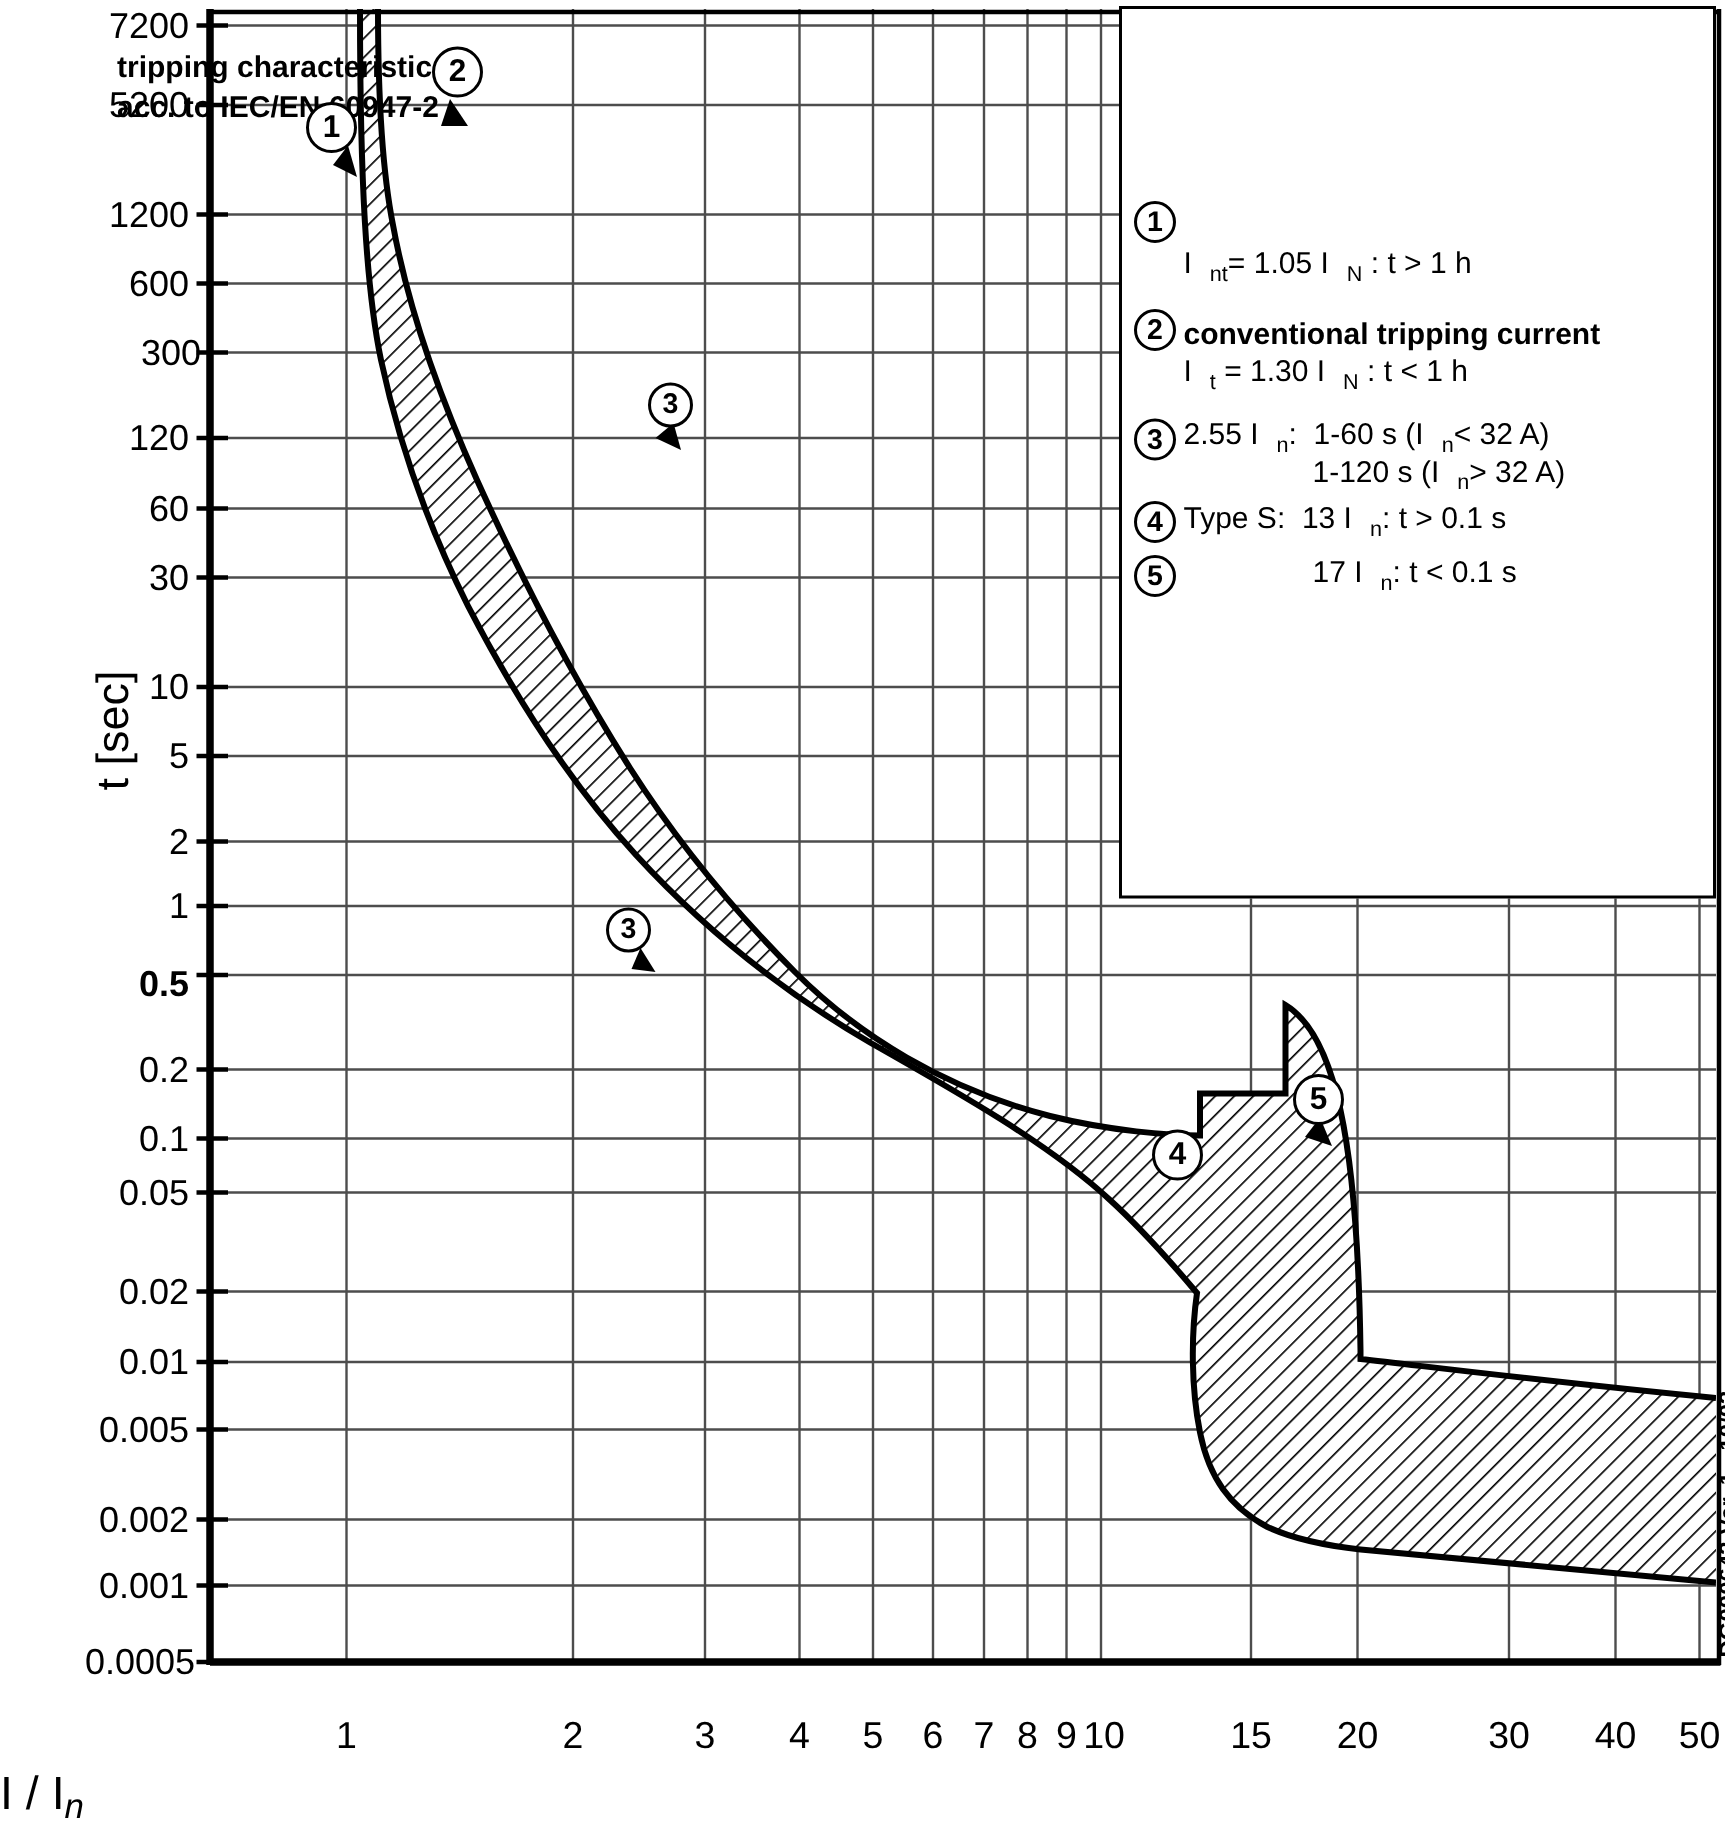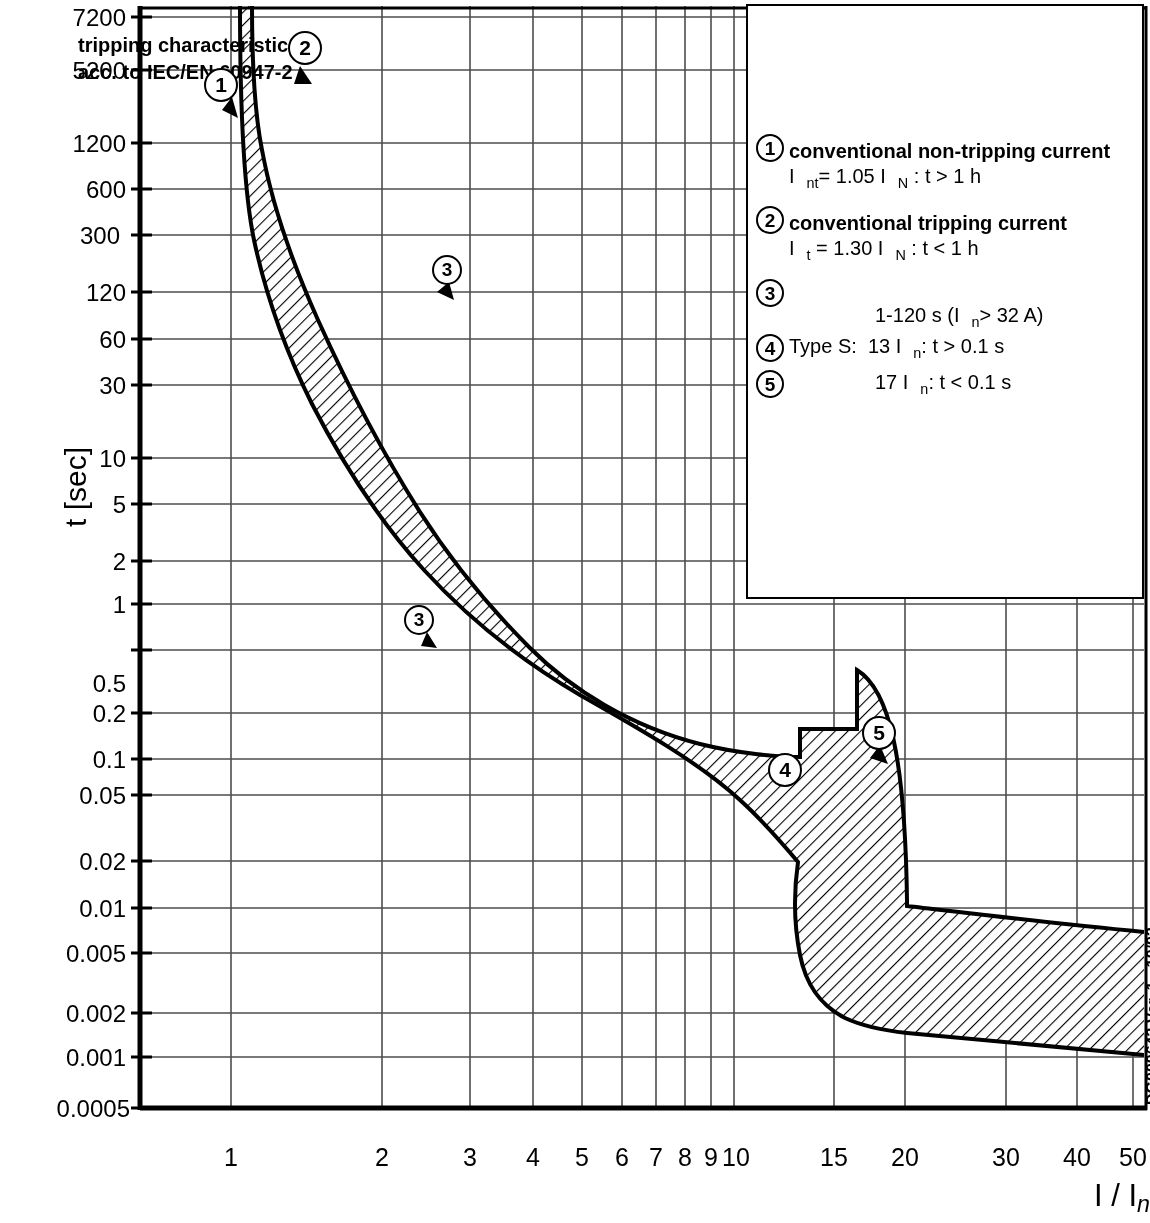--- a/index.html
+++ b/index.html
@@ -12,21 +12,21 @@
     width:160px;
     text-align:center;
     font-size:30px;
     transform:rotate(-90deg);
     transform-origin:50% 50%;
     white-space:nowrap;
   }
   .xlabel{
     position:absolute;
     left:0; top:1178px; width:1150px;
-    text-align:right;
+    text-align:left;
     font-size:31px;
   }
   .ytick{
     position:absolute;
     text-align:right;
     font-size:24px;
     white-space:nowrap;
   }
   .xtick{
     position:absolute;
@@ -257,29 +257,29 @@
       <path d="M 880,745 L 888,764 L 870,758 Z"></path>
     </g>
   </svg>
 
   <div class="ylabel">t [sec]</div>
 
   <div class="ytick" style="left:10px;  top:4px;   width:116px;">7200</div>
   <div class="ytick" style="left:10px;  top:57px;  width:116px;">5200</div>
   <div class="ytick" style="left:10px;  top:130px; width:116px;">1200</div>
   <div class="ytick" style="left:10px;  top:176px; width:116px;">600</div>
-  <div class="ytick" style="left:4px;  top:222px; width:116px;text-align:right;">300</div>
+  <div class="ytick" style="left:18px;  top:222px; width:116px;text-align:right;">300</div>
   <div class="ytick" style="left:10px;  top:279px; width:116px;">120</div>
   <div class="ytick" style="left:10px;  top:326px; width:116px;">60</div>
   <div class="ytick" style="left:10px;  top:372px; width:116px;">30</div>
   <div class="ytick" style="left:10px;  top:445px; width:116px;">10</div>
   <div class="ytick" style="left:10px;  top:491px; width:116px;">5</div>
   <div class="ytick" style="left:10px;  top:548px; width:116px;">2</div>
   <div class="ytick" style="left:10px;  top:591px; width:116px;">1</div>
-  <div class="ytick" style="left:10px;  top:670px; width:116px;">0.5</div>
+  <div class="ytick" style="left:10px;  top:643px; width:116px;font-weight:bold;">0.5</div>
   <div class="ytick" style="left:10px;  top:700px; width:116px;">0.2</div>
   <div class="ytick" style="left:10px;  top:746px; width:116px;">0.1</div>
   <div class="ytick" style="left:10px;  top:782px; width:116px;">0.05</div>
   <div class="ytick" style="left:10px;  top:848px; width:116px;">0.02</div>
   <div class="ytick" style="left:10px;  top:895px; width:116px;">0.01</div>
   <div class="ytick" style="left:10px;  top:940px; width:116px;">0.005</div>
   <div class="ytick" style="left:10px;  top:1000px;width:116px;">0.002</div>
   <div class="ytick" style="left:10px;  top:1044px;width:116px;">0.001</div>
   <div class="ytick" style="left:8px;   top:1095px;width:122px;">0.0005</div>
 
@@ -304,28 +304,28 @@
   </div>
 
   <div class="legendbox"></div>
 
   <div class="legend-title">
     <div>tripping characteristic</div>
     <div>acc. to IEC/EN 60947-2</div>
   </div>
 
   <div class="circnum" style="left:756px; top:134px;">1</div>
-  <div class="legend-item lg-bold" style="left:789px; top:138px;">conventional non-tripping current</div>
   <div class="legend-item" style="left:789px; top:163px;">I<sub>nt</sub>= 1.05 I<sub>N</sub> : t &gt; 1 h</div>
 
   <div class="circnum" style="left:756px; top:206px;">2</div>
   <div class="legend-item lg-bold" style="left:789px; top:210px;">conventional tripping current</div>
   <div class="legend-item" style="left:789px; top:235px;">I<sub>t</sub> = 1.30 I<sub>N</sub> : t &lt; 1 h</div>
 
   <div class="circnum" style="left:756px; top:279px;">3</div>
+  <div class="legend-item" style="left:789px; top:277px;">2.55 I<sub>n</sub>:&nbsp; 1-60 s (I<sub>n</sub>&lt; 32 A)</div>
   <div class="legend-item" style="left:875px; top:302px;">1-120 s (I<sub>n</sub>&gt; 32 A)</div>
 
   <div class="circnum" style="left:756px; top:334px;">4</div>
   <div class="legend-item" style="left:789px; top:333px;text-align:center;">Type S:&nbsp; 13 I<sub>n</sub>: t &gt; 0.1 s</div>
 
   <div class="circnum" style="left:756px; top:370px;">5</div>
   <div class="legend-item" style="left:875px; top:369px;">17 I<sub>n</sub>: t &lt; 0.1 s</div>
 
   <div class="callout" style="left:204px; top:68px;">1</div>
   <div class="callout" style="left:288px; top:31px;">2</div>

